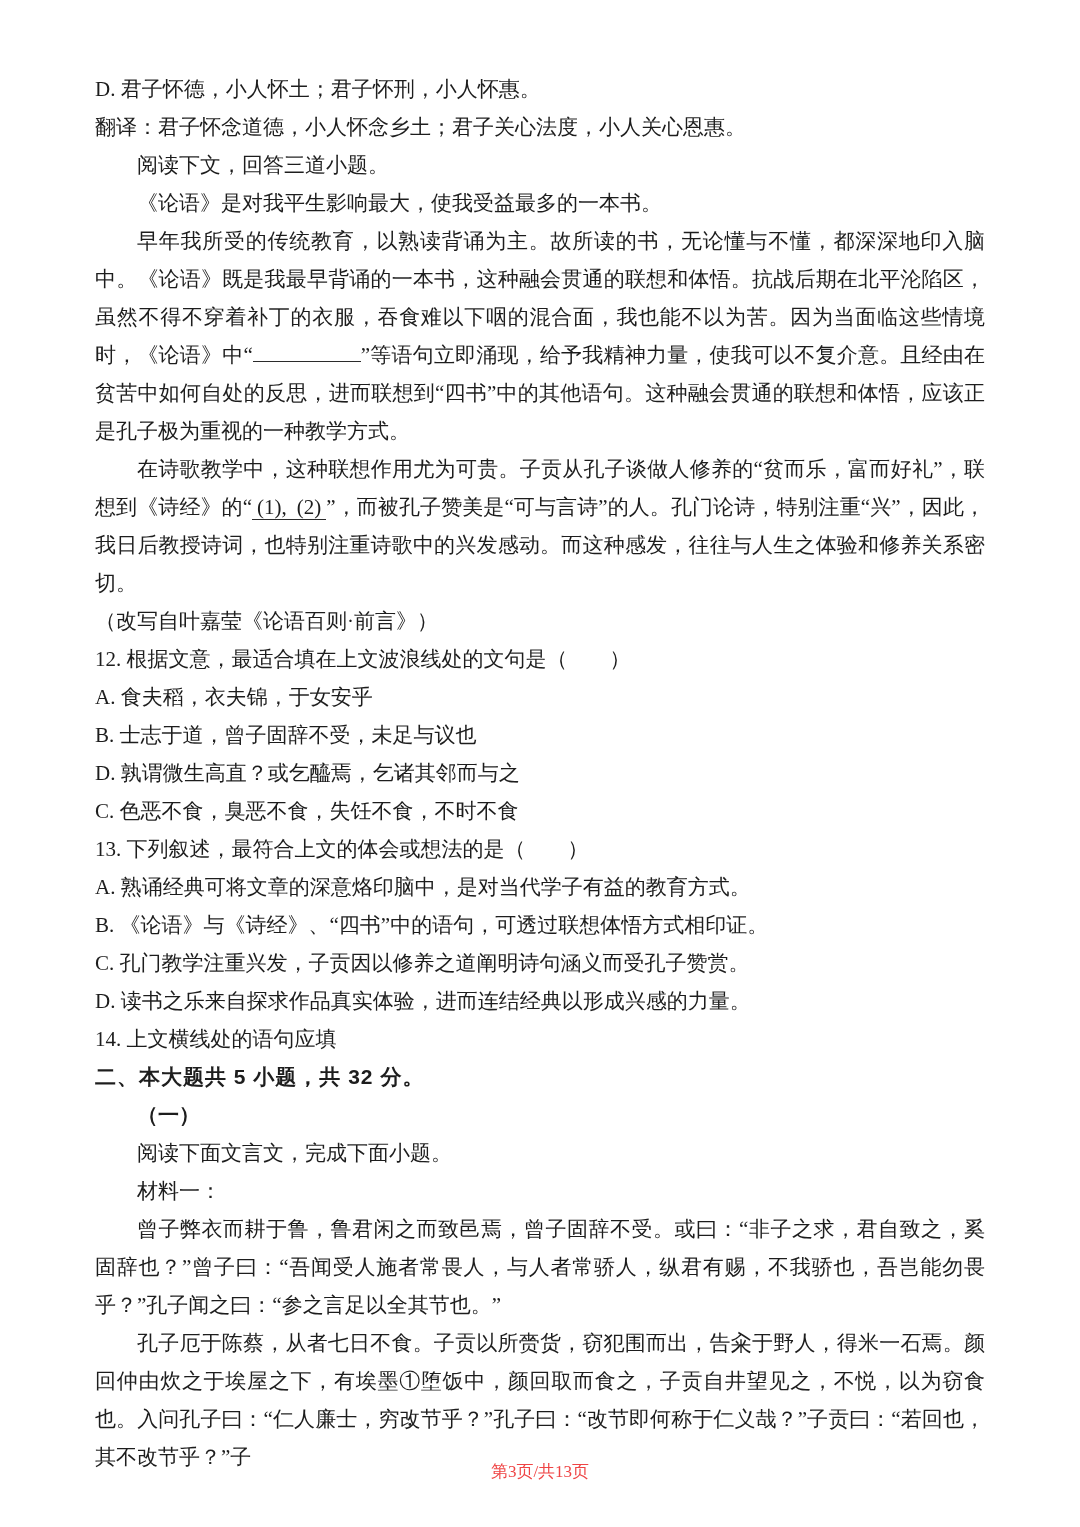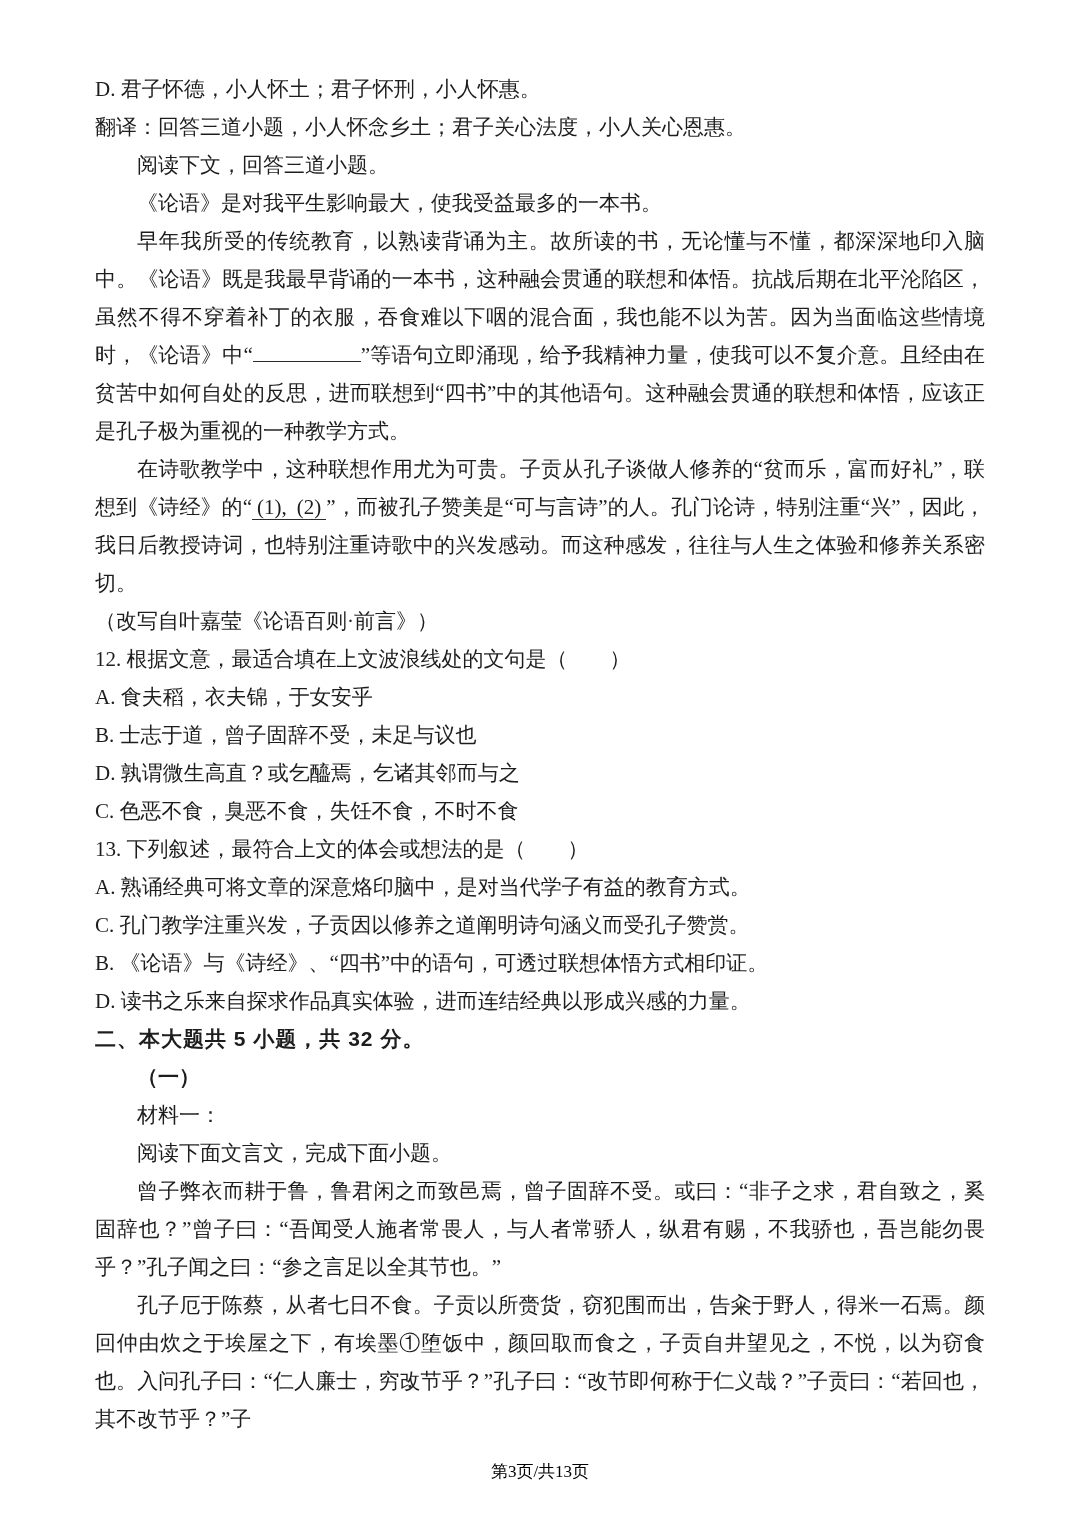--- a/index.html
+++ b/index.html
@@ -58,58 +58,59 @@
     bottom:-13px;
     font-size:18px;
     font-weight:bold;
     color:#1d1d1d;
   }
   .footer{
     position:absolute;
     left:0;right:0;top:1460px;
     text-align:center;
     font-size:17px;
-    color:#000000;
+    color:#ef4444;
     font-family:"Liberation Serif","DejaVu Serif",serif;
   }
 </style>
 </head>
 <body>
 
 <div class="page">
   <div class="content">
 
     <p>D. 君子怀德，小人怀土；君子怀刑，小人怀惠。</p>
-    <p>翻译：回答三道小题，小人怀念乡土；君子关心法度，小人关心恩惠。</p>
+    <p>翻译：君子怀念道德，小人怀念乡土；君子关心法度，小人关心恩惠。</p>
     <p class="indent">阅读下文，回答三道小题。</p>
     <p class="indent">《论语》是对我平生影响最大，使我受益最多的一本书。</p>
 
     <p class="indent"><span>早年我所受的传统教育，以熟读背诵为主。故所读的书，无论懂与不懂，都深深地印入脑中。《论语》既是我最早背诵的一本书，这种融会贯通的联想和体悟。抗战后期在北平沦陷区，虽然不得不穿着补丁的衣服，吞食难以下咽的混合面，我也能不以为苦。因为当面临这些情境时，《论语》中“</span><span class="blank blank-wide"></span><span>”等语句立即涌现，给予我精神力量，使我可以不复介意。且经由在贫苦中如何自处的反思，进而联想到“四书”中的其他语句。这种融会贯通的联想和体悟，应该正是孔子极为重视的一种教学方式。</span></p>
 
     <p class="indent"><span>在诗歌教学中，这种联想作用尤为可贵。子贡从孔子谈做人修养的“贫而乐，富而好礼”，联想到《诗经》的“</span><span class="ublank">(1),</span><span class="ublank">(2)</span><span>”，而被孔子赞美是“可与言诗”的人。孔门论诗，特别注重“兴”，因此，我日后教授诗词，也特别注重诗歌中的兴发感动。而这种感发，往往与人生之体验和修养关系密切。</span></p>
 
     <p class="right">（改写自叶嘉莹《论语百则·前言》）</p>
 
     <p>12. 根据文意，最适合填在上文波浪线处的文句是（　　）</p>
     <p>A. 食夫稻，衣夫锦，于女安乎</p>
     <p>B. 士志于道，曾子固辞不受，未足与议也</p>
     <p>D. 孰谓微生高直？或乞醯焉，乞诸其邻而与之</p>
     <p>C. 色恶不食，臭恶不食，失饪不食，不时不食</p>
 
     <p>13. 下列叙述，最符合上文的体会或想法的是（　　）</p>
     <p>A. 熟诵经典可将文章的深意烙印脑中，是对当代学子有益的教育方式。</p>
+    <p>B. 《论语》与《诗经》、“四书”中的语句，可透过联想体悟方式相印证。</p>
     <p>C. 孔门教学注重兴发，子贡因以修养之道阐明诗句涵义而受孔子赞赏。</p>
-    <p>B. 《论语》与《诗经》、“四书”中的语句，可透过联想体悟方式相印证。</p>
     <p>D. 读书之乐来自探求作品真实体验，进而连结经典以形成兴感的力量。</p>
 
+    <p>14. 上文横线处的语句应填</p>
 
     <p class="heading">二、本大题共 5 小题，共 32 分。</p>
     <p class="subheading">（一）</p>
+    <p class="indent">阅读下面文言文，完成下面小题。</p>
     <p class="indent">材料一：</p>
-    <p class="indent">阅读下面文言文，完成下面小题。</p>
 
     <p class="indent">曾子弊衣而耕于鲁，鲁君闲之而致邑焉，曾子固辞不受。或曰：“非子之求，君自致之，奚固辞也？”曾子曰：“吾闻受人施者常畏人，与人者常骄人，纵君有赐，不我骄也，吾岂能勿畏乎？”孔子闻之曰：“参之言足以全其节也。”</p>
 
     <p class="indent"><span>孔子厄于陈蔡，从者七日不食。子贡以所</span><span class="emph">赍</span><span>货，窃犯围而出，告籴于野人，得米一石焉。颜回仲由炊之于埃屋之下，有埃墨①堕饭中，颜回取而食之，子贡自井望见之，不悦，以为窃食也。入问孔子曰：“仁人廉士，</span><span class="emph">穷</span><span>改节乎？”孔子曰：“改节即何称于仁义哉？”子贡曰：“若回也，其不改节乎？”子</span></p>
 
   </div>
 
   <div class="footer">第3页/共13页</div>
 </div>
 

